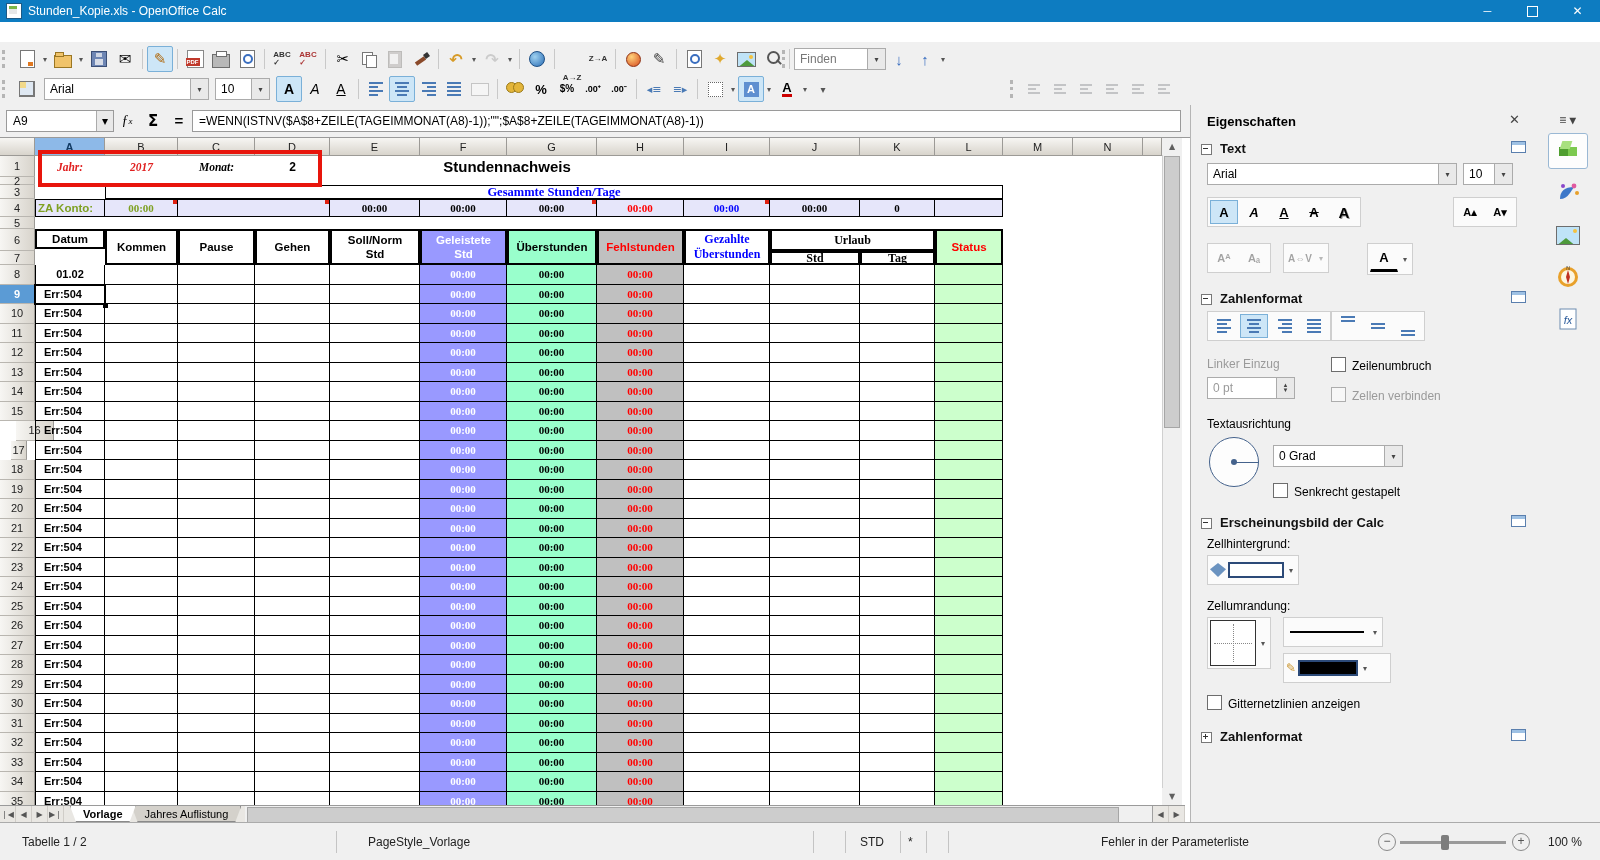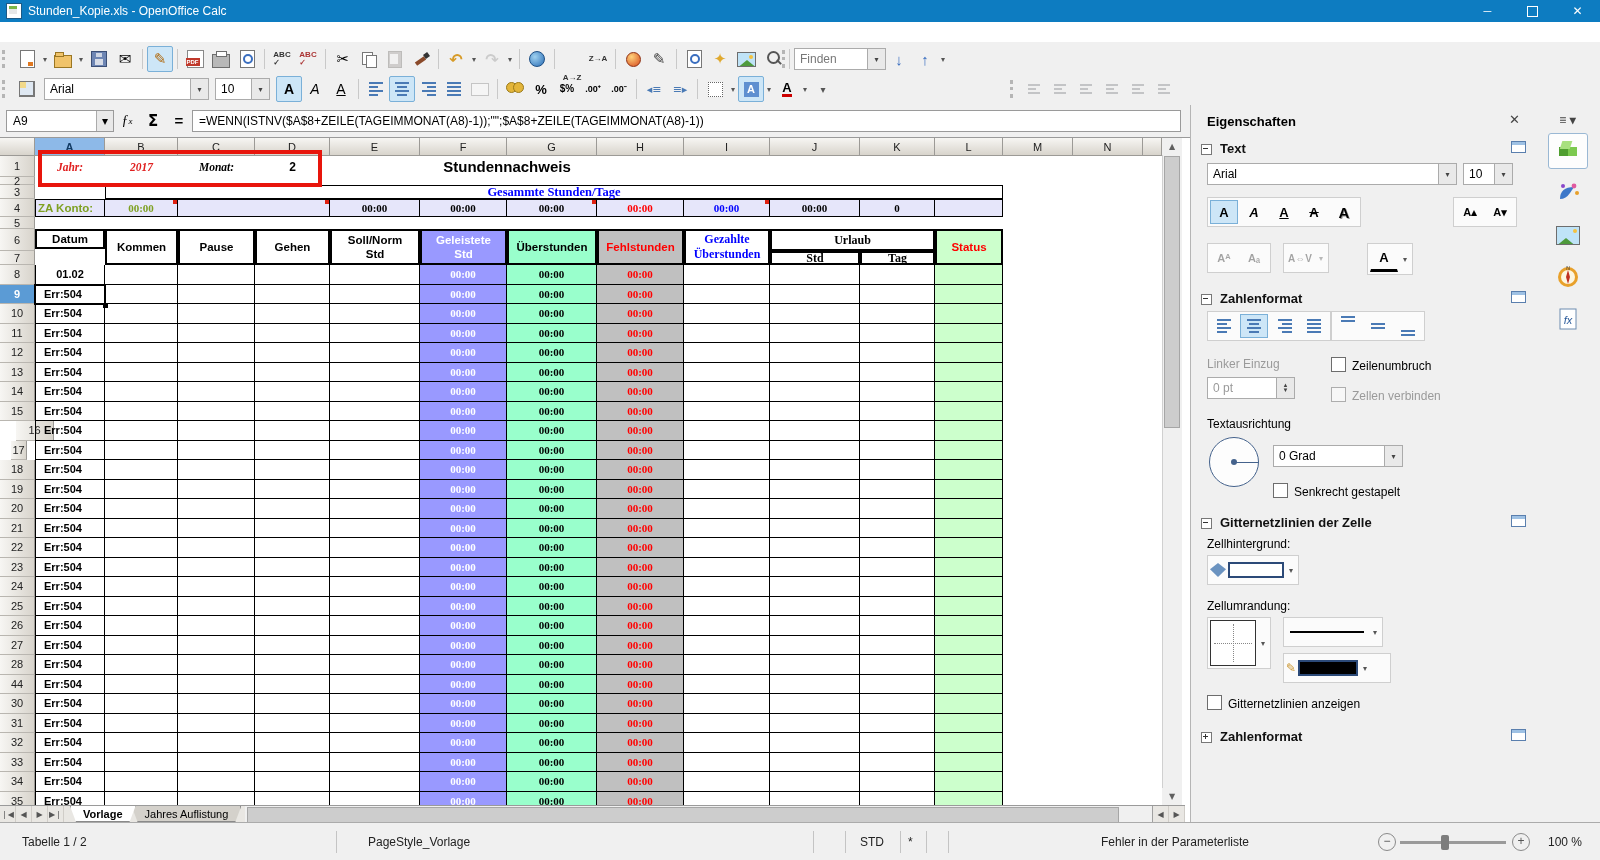--- a/index.html
+++ b/index.html
@@ -443,21 +443,21 @@
       <div class="abs rh" style="left: 0px; top: 341.5px; width: 35px; height: 19.5px;">19</div>
       <div class="abs rh" style="left: 0px; top: 361px; width: 35px; height: 19.5px;">20</div>
       <div class="abs rh" style="left: 0px; top: 380.5px; width: 35px; height: 19.5px;">21</div>
       <div class="abs rh" style="left: 0px; top: 400px; width: 35px; height: 19.5px;">22</div>
       <div class="abs rh" style="left: 0px; top: 419.5px; width: 35px; height: 19.5px;">23</div>
       <div class="abs rh" style="left: 0px; top: 439px; width: 35px; height: 19.5px;">24</div>
       <div class="abs rh" style="left: 0px; top: 458.5px; width: 35px; height: 19.5px;">25</div>
       <div class="abs rh" style="left: 0px; top: 478px; width: 35px; height: 19.5px;">26</div>
       <div class="abs rh" style="left: 0px; top: 497.5px; width: 35px; height: 19.5px;">27</div>
       <div class="abs rh" style="left: 0px; top: 517px; width: 35px; height: 19.5px;">28</div>
-      <div class="abs rh" style="left: 0px; top: 536.5px; width: 35px; height: 19.5px;">44</div>
+      <div class="abs rh" style="left: 0px; top: 536.5px; width: 35px; height: 19.5px;">29</div>
       <div class="abs rh" style="left: 0px; top: 556px; width: 35px; height: 19.5px;">30</div>
       <div class="abs rh" style="left: 0px; top: 575.5px; width: 35px; height: 19.5px;">31</div>
       <div class="abs rh" style="left: 0px; top: 595px; width: 35px; height: 19.5px;">32</div>
       <div class="abs rh" style="left: 0px; top: 614.5px; width: 35px; height: 19.5px;">33</div>
       <div class="abs rh" style="left: 0px; top: 634px; width: 35px; height: 19.5px;">34</div>
       <div class="abs rh" style="left: 0px; top: 653.5px; width: 35px; height: 19.5px;">35</div>
       <div class="abs cell serif" style="left: 35px; top: 18px; width: 70px; height: 21px; color: rgb(224, 32, 32); font-style: italic; font-size: 11.5px; font-weight: bold;">Jahr:</div>
       <div class="abs cell serif" style="left: 105px; top: 18px; width: 73px; height: 21px; color: rgb(224, 32, 32); font-style: italic; font-size: 11.5px; font-weight: bold;">2017</div>
       <div class="abs cell serif" style="left: 178px; top: 18px; width: 77px; height: 21px; font-style: italic; font-size: 11.5px; font-weight: bold;">Monat:</div>
       <div class="abs cell" style="left: 255px; top: 18px; width: 75px; height: 21px; font-size: 12px; font-weight: bold;">2</div>
@@ -996,21 +996,21 @@
       <div class="abs " style="left: 16px; top: 312px;">Textausrichtung</div>
       <div class="abs " style="left: 18px; top: 332px; width: 50px; height: 50px; border: 1px solid rgb(68, 98, 140); border-radius: 50%; background: rgb(253, 253, 253); position: absolute;">
         <span style="position: absolute; left: 24px; top: 24px; width: 24px; height: 1px; background: rgb(68, 98, 140);"></span>
         <span style="position: absolute; left: 21px; top: 21px; width: 6px; height: 6px; background: rgb(68, 98, 140); border-radius: 50%;"></span>
       </div>
       <div class="abs combo" style="left: 82px; top: 340px; width: 130px;">
         <span>0 Grad</span>
         <span class="cdd glyph">▾</span>
       </div>
       <div class="abs " style="left: 82px; top: 378px;"><span class="cbx" style="opacity: 1;"></span><span>Senkrecht gestapelt</span></div>
-      <div class="abs sechdr" style="left: 10px; top: 410px; width: 325px;"><span class="boxsq"></span><span>Gitternetzlinien der Zelle</span><span class="launcher" style="float: right;"></span></div>
+      <div class="abs sechdr" style="left: 10px; top: 410px; width: 325px;"><span class="boxsq"></span><span>Erscheinungsbild der Calc</span><span class="launcher" style="float: right;"></span></div>
       <div class="abs " style="left: 16px; top: 432px;">Zellhintergrund:</div>
       <div class="abs sgroup" style="left: 16px; top: 450px;">
         <span style="width:16px;height:14px;background:#6b93c0;clip-path:polygon(50% 0,100% 45%,50% 100%,0 45%);"></span>
         <span style="width:52px;height:12px;background:#fff;border:2px solid #2c4a78;"></span>
         <span class="ddbtn glyph">▾</span>
       </div>
       <div class="abs " style="left: 16px; top: 494px;">Zellumrandung:</div>
       <div class="abs sgroup" style="left: 16px; top: 512px;">
         <span style="width:44px;height:44px;background:#fff;border:1px solid #333;position:relative;display:block;">
           <span style="position:absolute;left:50%;top:3px;bottom:3px;border-left:1px dotted #888;"></span>

